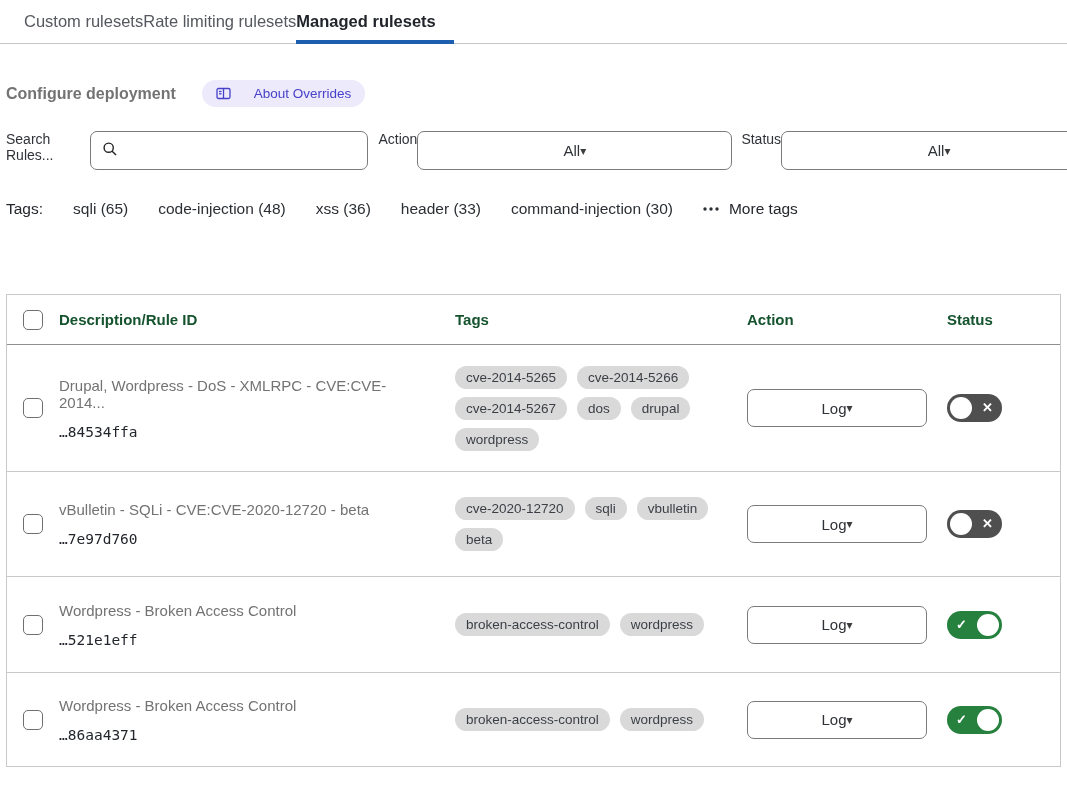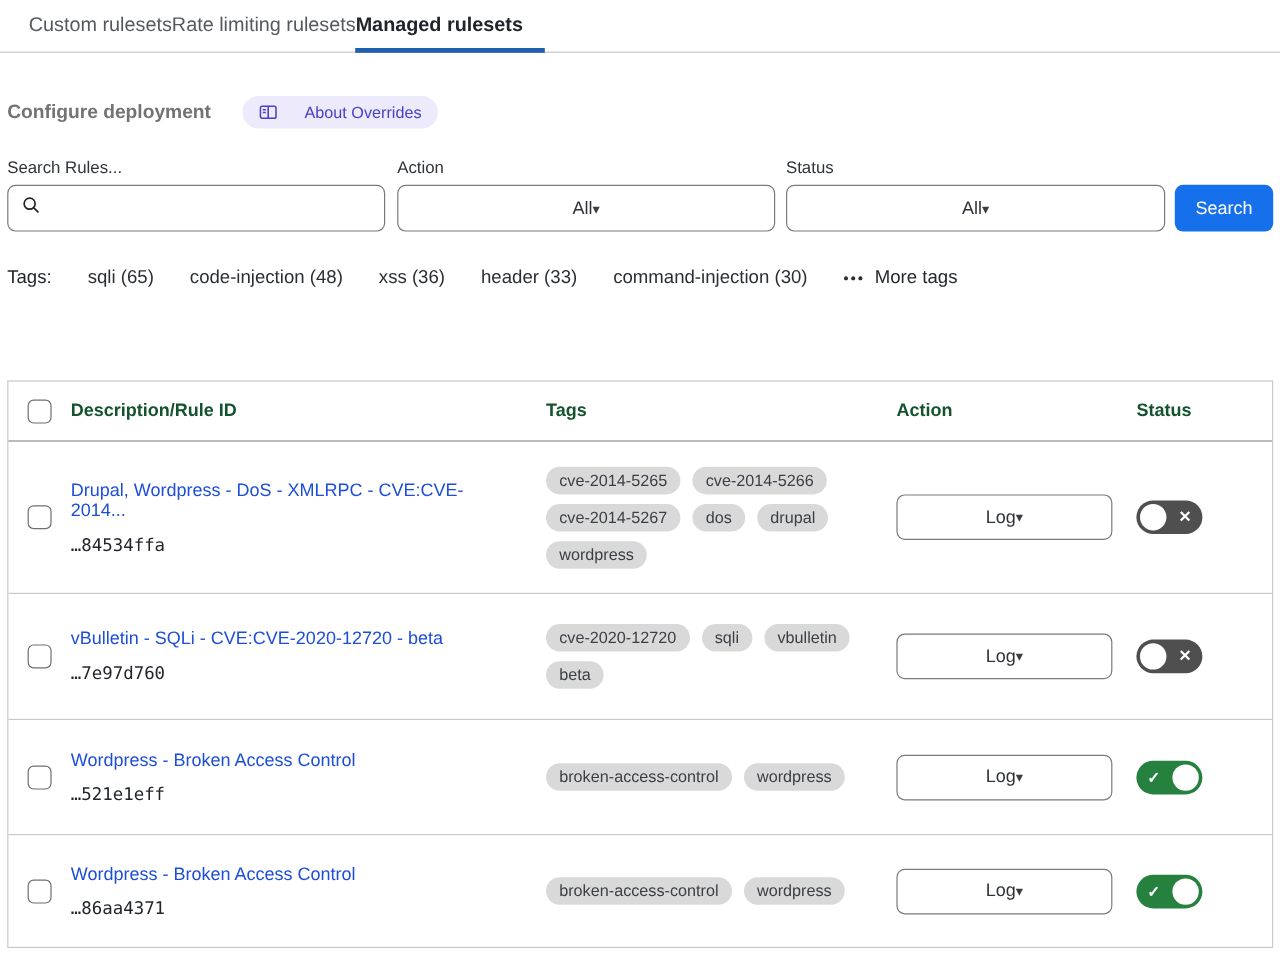--- a/index.html
+++ b/index.html
@@ -19,21 +19,21 @@
 
   
   .page-head { margin-top:36px; display:flex; align-items:center; gap:26px; }
   .page-title { font-size:16px; font-weight:700; color:#737373; }
   .badge { display:inline-flex; align-items:center; gap:23px; background:#eceafb; color:#4740c8;
            font-size:13.5px; padding:6px 14px; border-radius:14px; cursor:pointer; }
   .badge svg { display:block; }
 
   
   .filters { margin-top:24px; display:flex; align-items:flex-end; }
-  .fgroup { display:flex; flex-direction:column; }
+  .fgroup { display:flex; flex-direction:row; }
   .flabel { font-size:14px; color:#2f3338; margin-bottom:7px; }
   .text-input { width:315px; height:39px; border:1px solid #7a7a7a; border-radius:7px;
                 display:flex; align-items:center; gap:8px; padding:0 11px; margin-right:10px; background:#fff; }
   .text-input input { border:none; outline:none; flex:1; font-size:15px; font-family:"Liberation Sans",sans-serif; min-width:0; }
   .select { height:39px; border:1px solid #7a7a7a; border-radius:7px; background:#fff;
             display:flex; align-items:center; justify-content:center; padding:0 14px;
             font-size:15px; color:#2f3338; cursor:pointer; }
   .select.wide { width:315px; margin-right:9px; }
   .select.wide2 { width:316px; margin-right:8px; }
   .caret { font-size:12px; color:#3d3d3d; }
@@ -54,21 +54,21 @@
   .trow { border-bottom:1px solid #c9c9c9; }
   .trow:last-child { border-bottom:none; }
   .cell-check { padding-left:16px; }
   .checkbox { width:20px; height:20px; border:1px solid #6f6f6f; border-radius:5px; background:#fff; cursor:pointer; }
   .cell-desc { padding-left:8px; padding-right:16px; }
   .cell-tags { padding-left:8px; display:flex; flex-wrap:wrap; gap:8px 10px; max-width:292px; align-content:center; }
   .cell-action { padding-left:8px; }
   .cell-status { padding-left:15px; }
   .r1 { min-height:127px; } .r2 { min-height:105px; } .r3 { min-height:96px; } .r4 { min-height:93px; }
 
-  .desc-title { font-size:15px; color:#1d4ed8; }
+  .desc-title { font-size:15px; color:#737373; }
   .rule-id { margin-top:13px; font-family:"DejaVu Sans Mono", monospace; font-size:14.5px; color:#22262c; }
   .tag { background:#d9d9d9; color:#3b3f45; font-size:13.5px; padding:4px 11px; border-radius:12px; white-space:nowrap; }
 
   .select.action { width:180px; height:38px; }
 
   .toggle { width:55px; height:28px; border-radius:14px; position:relative; cursor:pointer; }
   .toggle .knob { position:absolute; top:3px; width:22px; height:22px; background:#fff; border-radius:50%; }
   .toggle .mark { position:absolute; top:50%; transform:translateY(-52%); color:#fff; font-size:13px; font-weight:700; }
   .toggle.off { background:#4f4f4f; }
   .toggle.off .knob { left:3px; }

